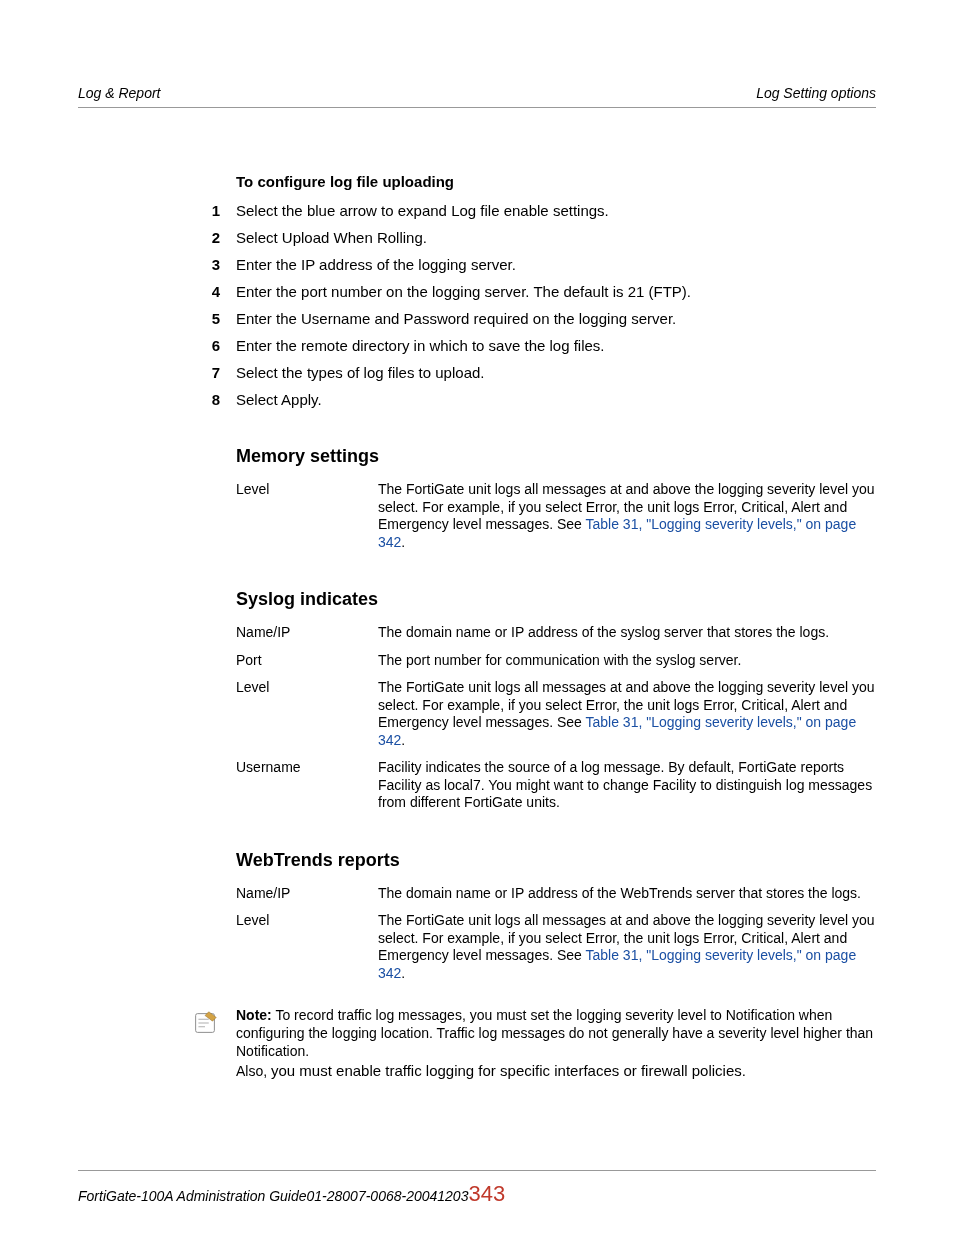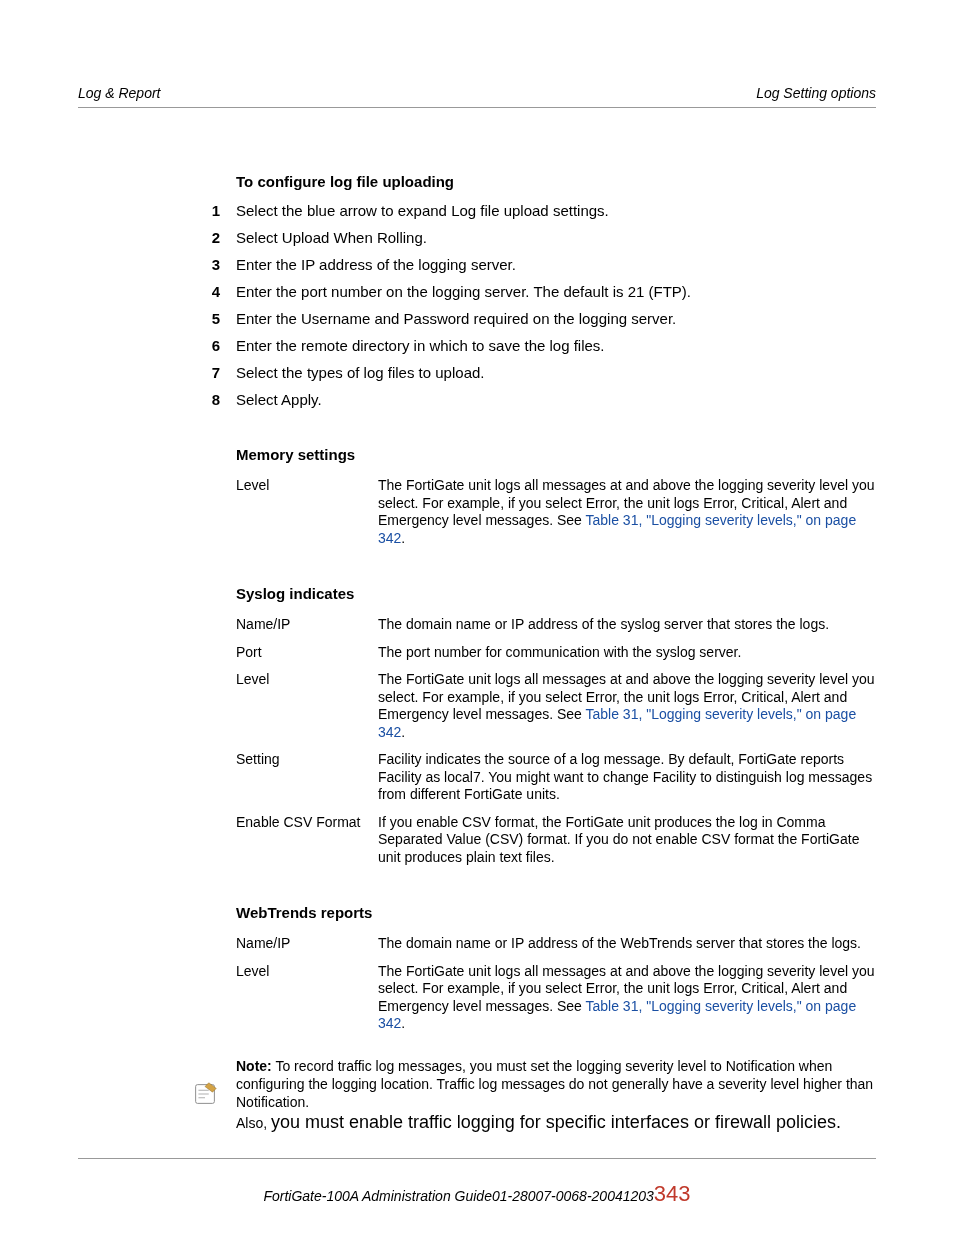--- a/index.html
+++ b/index.html
@@ -44,21 +44,21 @@
     margin-left: -42px;
     text-align: right;
     font-weight: bold;
     padding-right: 16px;
     box-sizing: border-box;
   }
   .step-text {
     flex: 1;
   }
   h2.section {
-    font-size: 15px;
+    font-size: 18px;
     font-weight: bold;
     margin-top: 38px;
     margin-bottom: 14px;
   }
   .def-row {
     display: flex;
     font-size: 14px;
     margin-bottom: 10px;
     line-height: 1.25;
   }
@@ -71,46 +71,45 @@
   }
   .link {
     color: #1a4fa3;
   }
   .note-block {
     display: flex;
     margin-top: 24px;
     margin-left: -46px;
     font-size: 14px;
     line-height: 1.3;
-    align-items: center;
   }
   .note-icon {
     width: 46px;
     flex-shrink: 0;
     padding-top: 2px;
   }
   .note-icon svg {
     width: 30px;
     height: 30px;
   }
   .note-text {
     flex: 1;
   }
   .footer {
     position: absolute;
     bottom: 28px;
     left: 78px;
     right: 78px;
     display: flex;
-    justify-content: center;
+    justify-content: flex-start;
     align-items: baseline;
     font-style: italic;
     font-size: 14px;
     border-top: 1px solid #999;
-    padding-top: 22px;
+    padding-top: 10px;
   }
   .page-num {
     font-style: normal;
     font-weight: normal;
     color: #c0392b;
     font-size: 22px;
   }
 </style>
 </head>
 <body>
@@ -122,21 +121,21 @@
     <span>Log Setting options</span>
   </div>
 
   <div class="content">
 
     <div class="procedure-title">To configure log file uploading</div>
 
     <div id="steps">
         <div class="step-row">
           <div class="step-num">1</div>
-          <div class="step-text">Select the blue arrow to expand Log file upload settings.</div>
+          <div class="step-text">Select the blue arrow to expand Log file enable settings.</div>
         </div>
         <div class="step-row">
           <div class="step-num">2</div>
           <div class="step-text">Select Upload When Rolling.</div>
         </div>
         <div class="step-row">
           <div class="step-num">3</div>
           <div class="step-text">Enter the IP address of the logging server.</div>
         </div>
         <div class="step-row">
@@ -177,26 +176,22 @@
         </div>
         <div class="def-row">
           <div class="def-term">Port</div>
           <div class="def-desc">The port number for communication with the syslog server.</div>
         </div>
         <div class="def-row">
           <div class="def-term">Level</div>
           <div class="def-desc">The FortiGate unit logs all messages at and above the logging severity level you select. For example, if you select Error, the unit logs Error, Critical, Alert and Emergency level messages. See <span class="link">Table 31, "Logging severity levels," on page 342</span>.</div>
         </div>
         <div class="def-row">
-          <div class="def-term">Setting</div>
+          <div class="def-term">Username</div>
           <div class="def-desc">Facility indicates the source of a log message. By default, FortiGate reports Facility as local7. You might want to change Facility to distinguish log messages from different FortiGate units.</div>
-        </div>
-        <div class="def-row">
-          <div class="def-term">Enable CSV Format</div>
-          <div class="def-desc">If you enable CSV format, the FortiGate unit produces the log in Comma Separated Value (CSV) format. If you do not enable CSV format the FortiGate unit produces plain text files.</div>
         </div>
       </div>
 
     <h2 class="section">WebTrends reports</h2>
     <div id="webtrends-rows">
         <div class="def-row">
           <div class="def-term">Name/IP</div>
           <div class="def-desc">The domain name or IP address of the WebTrends server that stores the logs.</div>
         </div>
         <div class="def-row">
@@ -210,21 +205,21 @@
         <svg viewBox="0 0 32 32">
           <rect x="6" y="6" width="20" height="20" rx="2" fill="#fff" stroke="#888" stroke-width="1"></rect>
           <line x1="9" y1="12" x2="20" y2="12" stroke="#aaa" stroke-width="1"></line>
           <line x1="9" y1="16" x2="20" y2="16" stroke="#aaa" stroke-width="1"></line>
           <line x1="9" y1="20" x2="16" y2="20" stroke="#aaa" stroke-width="1"></line>
           <path d="M20 4 L28 10 L24 14 L16 8 Z" fill="#d4a345" stroke="#8a6a2a" stroke-width="0.5"></path>
         </svg>
       </div>
       <div class="note-text">
         <span><b>Note:</b><span> To record traffic log messages, you must set the logging severity level to Notification when configuring the logging location. Traffic log messages do not generally have a severity level higher than Notification.</span></span><br>
-        <span>Also, </span><span style="font-size:18px">you must enable traffic logging for specific interfaces or firewall policies.</span>
+        <span>Also, </span><span style="font-size:15px">you must enable traffic logging for specific interfaces or firewall policies.</span>
       </div>
     </div>
 
   </div>
 
   <div class="footer">
     <span>FortiGate-100A Administration Guide</span>
     <span>01-28007-0068-20041203</span>
     <span class="page-num">343</span>
   </div>

